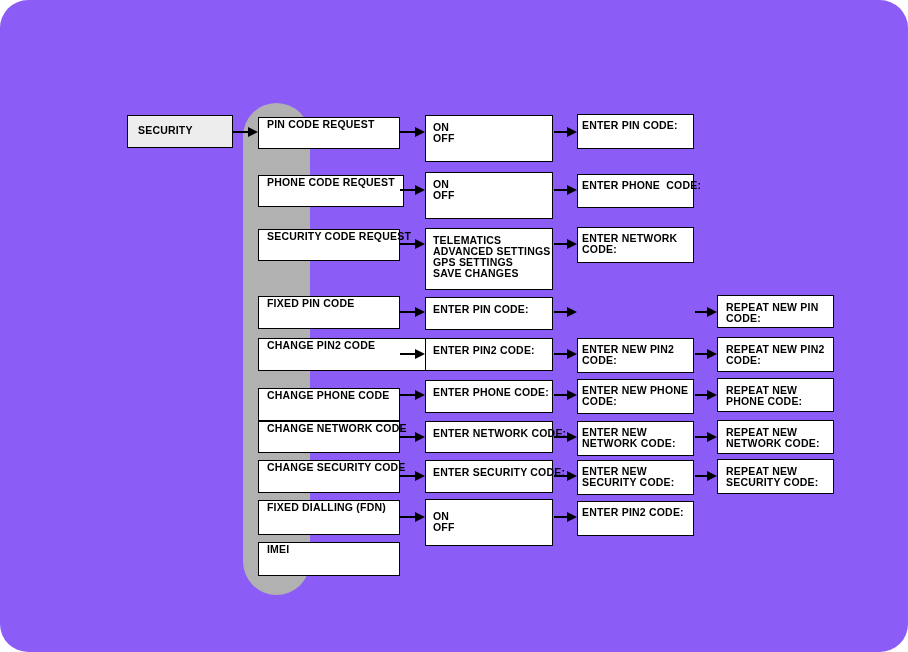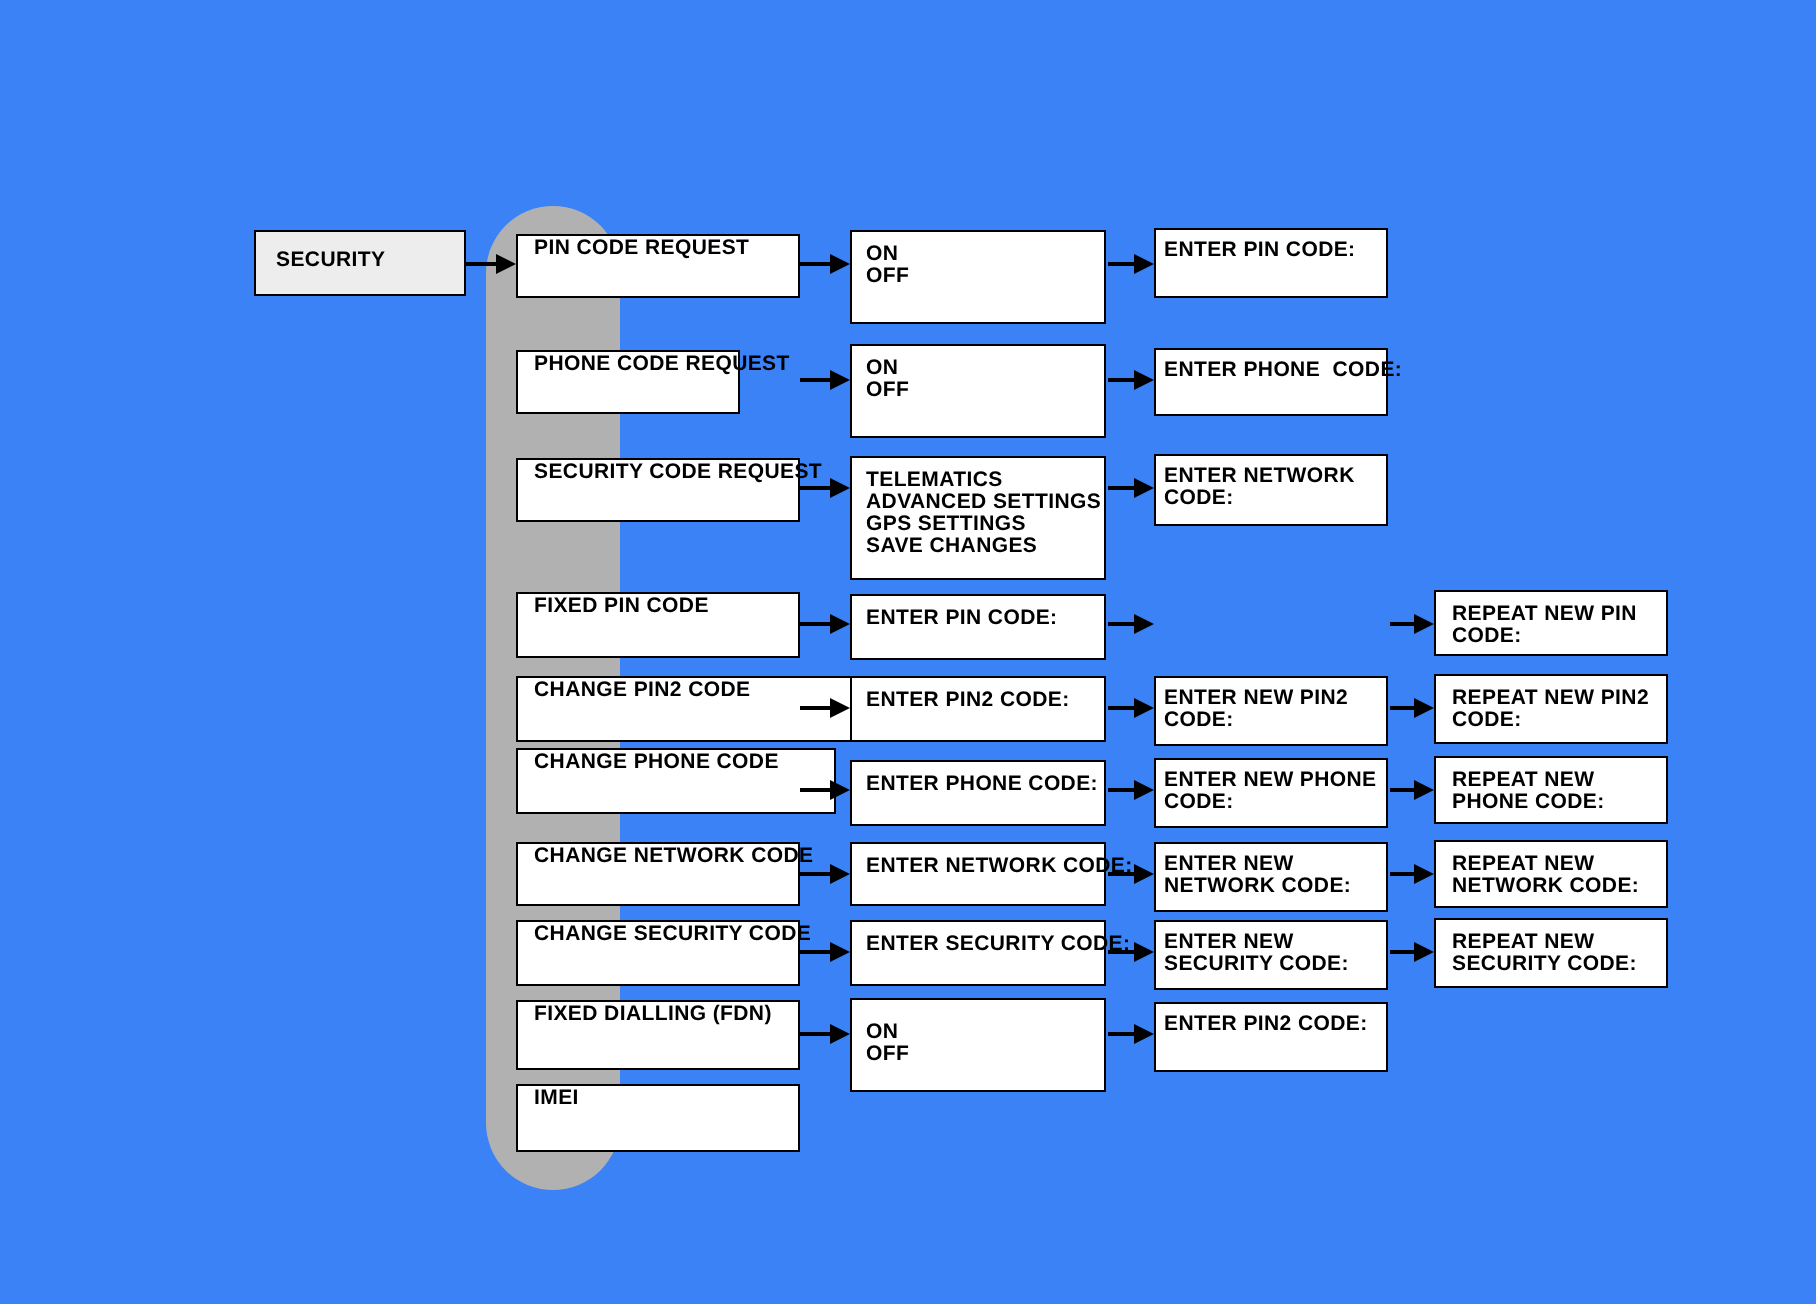--- a/index.html
+++ b/index.html
@@ -1,18 +1,19 @@
 <!DOCTYPE html>
 <html><head>
 <meta charset="utf-8">
 <style>
   html,body{margin:0;padding:0;background:#fff;}
   .canvas{
-    position:relative;width:908px;height:652px;background:#3b82f6;overflow:hidden;
+    position:relative;width:908px;height:652px;background:#8b5cf6;overflow:hidden;
     font-family:"Liberation Sans",sans-serif;
+    border-radius:28px;
   }
   .spine{
     position:absolute;left:243px;top:103px;width:67px;height:492px;
     background:#b1b1b1;border-radius:34px;
   }
   .bx{
     position:absolute;box-sizing:border-box;background:#fff;
     border:1.5px solid #000;color:#000;
     font-weight:bold;font-size:10.5px;line-height:11px;letter-spacing:0.2px;
     white-space:pre;overflow:visible;
@@ -33,25 +34,25 @@
 </head>
 <body>
 
 <div class="canvas">
 
   <div class="spine"></div>
 
   <div class="bx root" style="left:127px;top:115px;width:106px;height:33px">SECURITY</div>
 
   <div class="bx c2" style="left:258px;top:117px;width:142px;height:32px">PIN CODE REQUEST</div>
-  <div class="bx c2" style="left:258px;top:175px;width:112px;height:32px">PHONE CODE REQUEST</div>
+  <div class="bx c2" style="left:258px;top:175px;width:146px;height:32px">PHONE CODE REQUEST</div>
   <div class="bx c2" style="left:258px;top:229px;width:142px;height:32px">SECURITY CODE REQUEST</div>
   <div class="bx c2" style="left:258px;top:296px;width:142px;height:33px">FIXED PIN CODE</div>
   <div class="bx c2" style="left:258px;top:338px;width:171px;height:33px">CHANGE PIN2 CODE</div>
-  <div class="bx c2" style="left:258px;top:374px;width:160px;height:33px">CHANGE PHONE CODE</div>
+  <div class="bx c2" style="left:258px;top:388px;width:142px;height:33px">CHANGE PHONE CODE</div>
   <div class="bx c2" style="left:258px;top:421px;width:142px;height:32px">CHANGE NETWORK CODE</div>
   <div class="bx c2" style="left:258px;top:460px;width:142px;height:33px">CHANGE SECURITY CODE</div>
   <div class="bx c2" style="left:258px;top:542px;width:142px;height:34px">IMEI</div>
   <div class="bx c2" style="left:258px;top:500px;width:142px;height:35px">FIXED DIALLING (FDN)</div>
 
   <div class="bx c3" style="left:425px;top:115px;width:128px;height:47px">ON
 OFF</div>
   <div class="bx c3" style="left:425px;top:172px;width:128px;height:47px">ON
 OFF</div>
   <div class="bx c3" style="left:425px;top:228px;width:128px;height:62px">TELEMATICS

